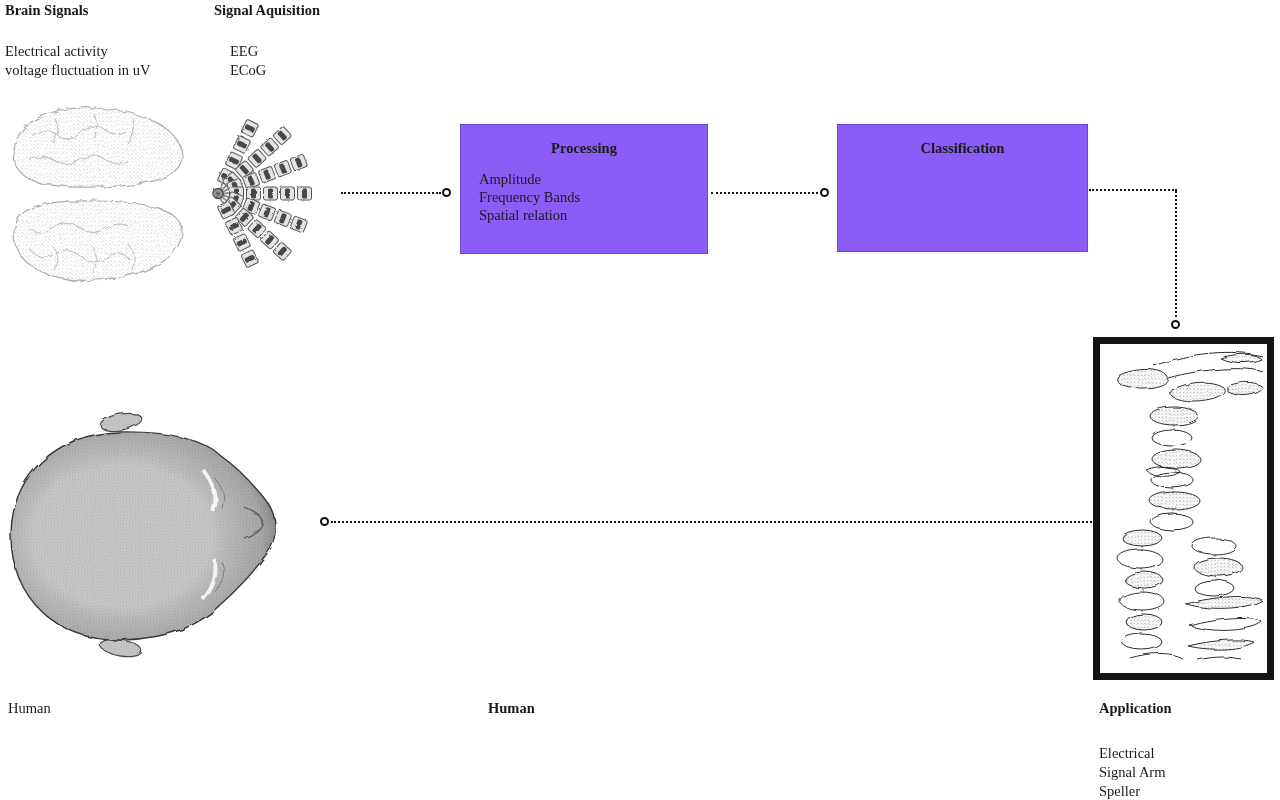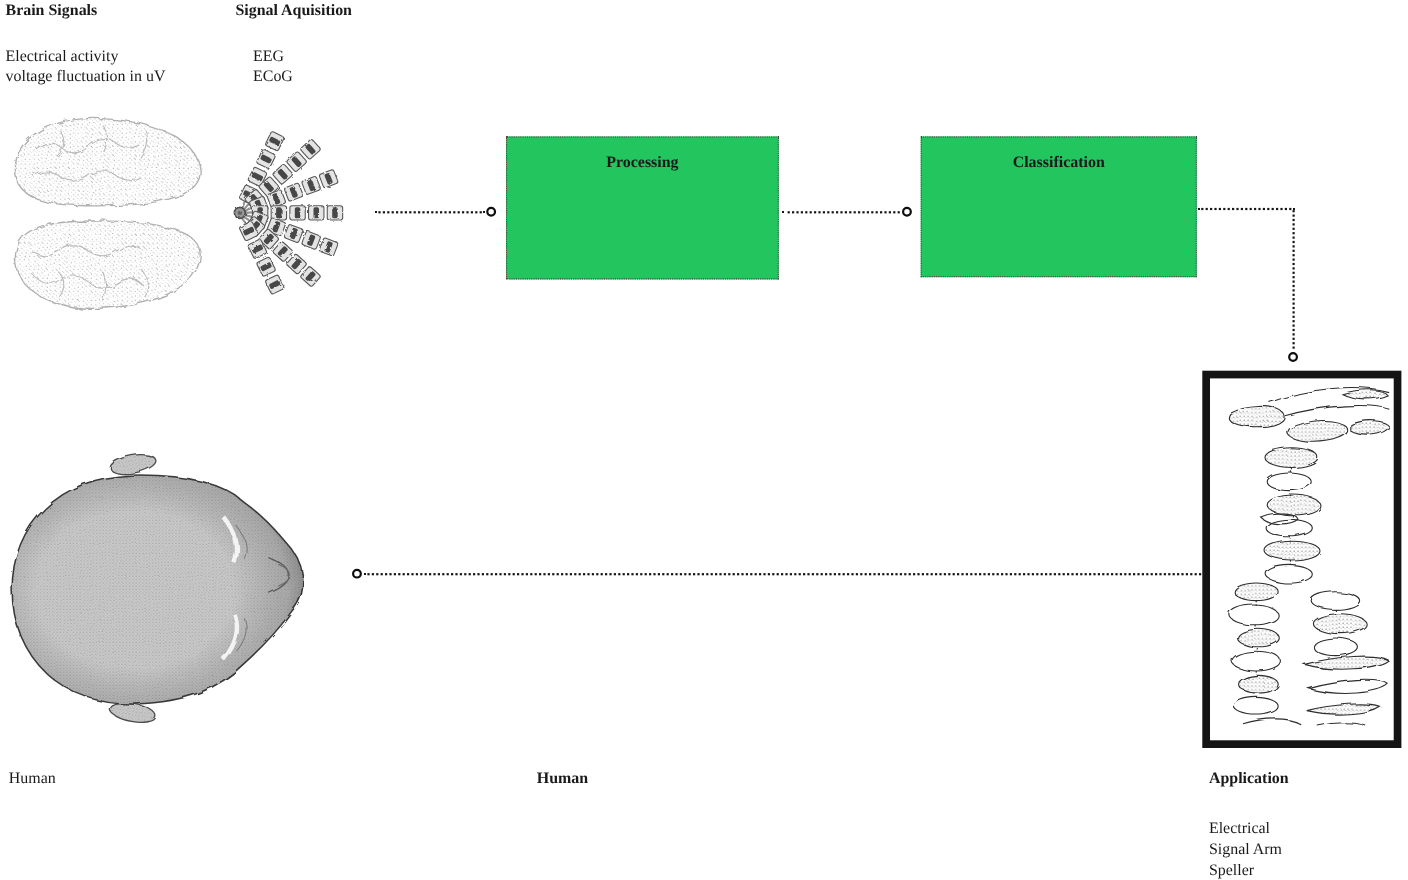--- a/index.html
+++ b/index.html
@@ -2,21 +2,21 @@
 <html><head>
 <meta charset="utf-8">
 <style>
   html,body{margin:0;padding:0;background:#fff;}
   .canvas{position:relative;width:1280px;height:800px;background:#ffffff;overflow:hidden;
           font-family:"Liberation Serif", "DejaVu Serif", serif;color:#1a1a1a;}
   .abs{position:absolute;}
   .title{font-size:14.5px;font-weight:700;white-space:nowrap;text-align:center;}
   .plain{font-size:14.5px;font-weight:400;white-space:nowrap;}
   .body{font-size:14.5px;line-height:19px;white-space:nowrap;margin-top:13px;}
-  .box{position:absolute;border:1.5px dotted #4a4a4a;box-sizing:border-box;padding:15px 18px;background:#22c55e;}
+  .box{position:absolute;border:1.5px dotted #4a4a4a;box-sizing:border-box;padding:15px 18px;background:#8b5cf6;}
   .box .title{margin-bottom:11px;}
   .box .body{line-height:18px;}
   .dot-h{position:absolute;height:0;border-top:2px dotted #161616;}
   .dot-v{position:absolute;width:0;border-left:2px dotted #161616;}
   .node{position:absolute;width:5px;height:5px;border:2px solid #0e0e0e;border-radius:50%;background:#fff;}
   .frame{position:absolute;left:1093px;top:337px;width:181px;height:343px;border:7px solid #141414;
          background:#fff;box-sizing:border-box;padding:2px;}
   svg{display:block;}
 </style>
 </head>
@@ -103,20 +103,25 @@
         <use href="#estrip5" transform="translate(6,75.5) rotate(42)"></use>
         <use href="#estrip4" transform="translate(6,75.5) rotate(64)"></use>
         <circle cx="6" cy="75.5" r="5" fill="#8f8f8f" stroke="#3f3f3f" stroke-width="1.5"></circle>
         <circle cx="6" cy="75.5" r="2" fill="#555"></circle>
       </g>
     </svg>
   </div>
 
   <div class="box" style="left:460px;top:124px;width:248px;height:130px">
     <div class="title">Processing</div>
+    <div class="body">
+      <div>Amplitude</div>
+      <div>Frequency Bands</div>
+      <div>Spatial relation</div>
+    </div>
   </div>
 
   <div class="box" style="left:837px;top:124px;width:251px;height:128px">
     <div class="title">Classification</div>
   </div>
 
   <div class="dot-h" style="left:341px;top:192px;width:100px"></div>
   <div class="node" style="left:442px;top:188px"></div>
 
   <div class="dot-h" style="left:711px;top:192px;width:107px"></div>

